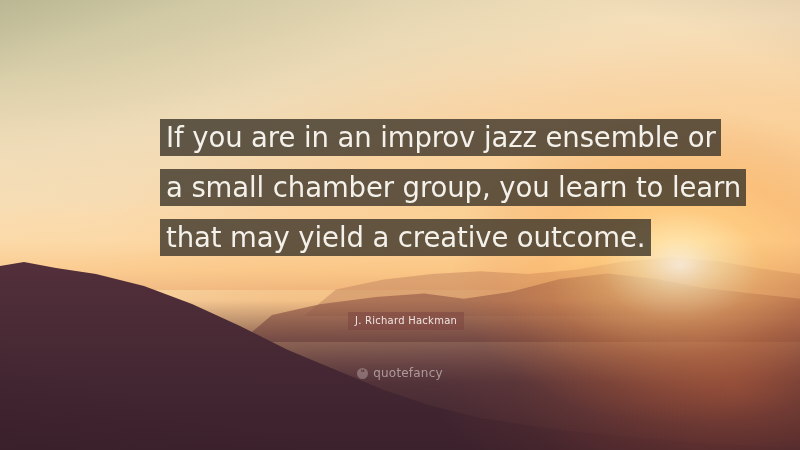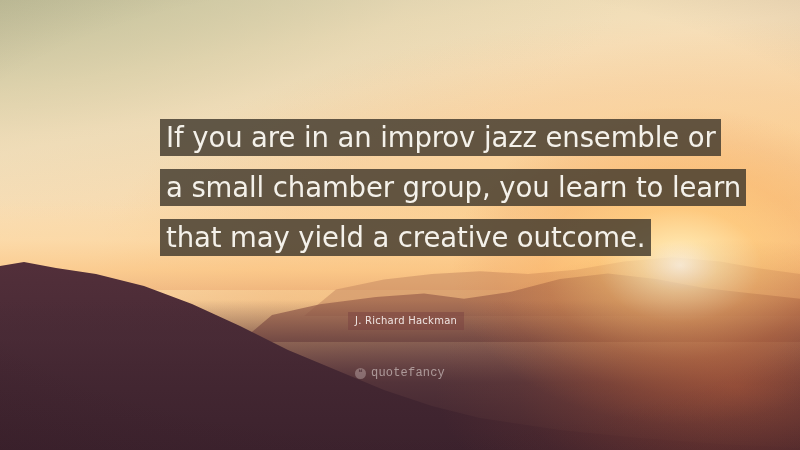--- a/index.html
+++ b/index.html
@@ -189,21 +189,20 @@
     color: #4a2f3a;
     font-family: "DejaVu Serif", serif;
     padding-bottom: 1px;
     box-sizing: border-box;
   }
   #watermark .wordmark {
     color: #ddd2d0;
     font-size: 12px;
     letter-spacing: 0.2px;
     white-space: nowrap;
-    font-family: Liberation Mono, monospace;
   }
 </style>
 </head>
 <body>
 
 <div id="stage">
 
   <div class="layer sky"></div>
   <div class="layer sky-corner"></div>
   <div class="layer sky-warm"></div>

